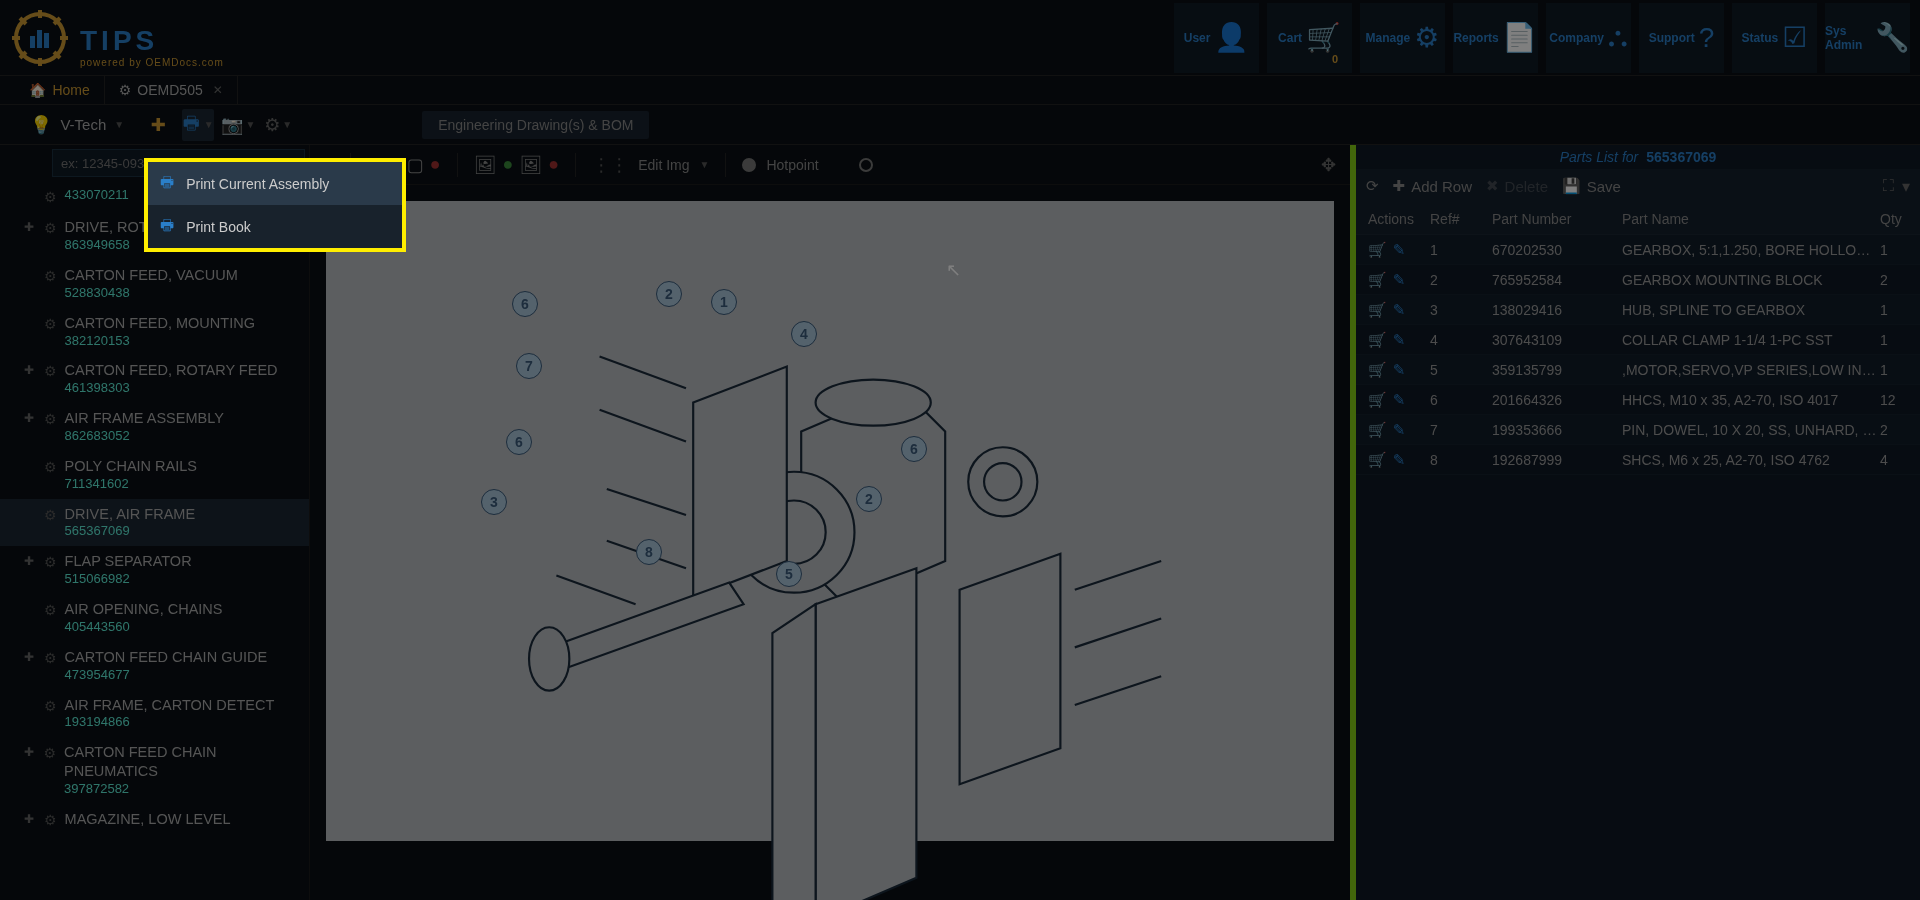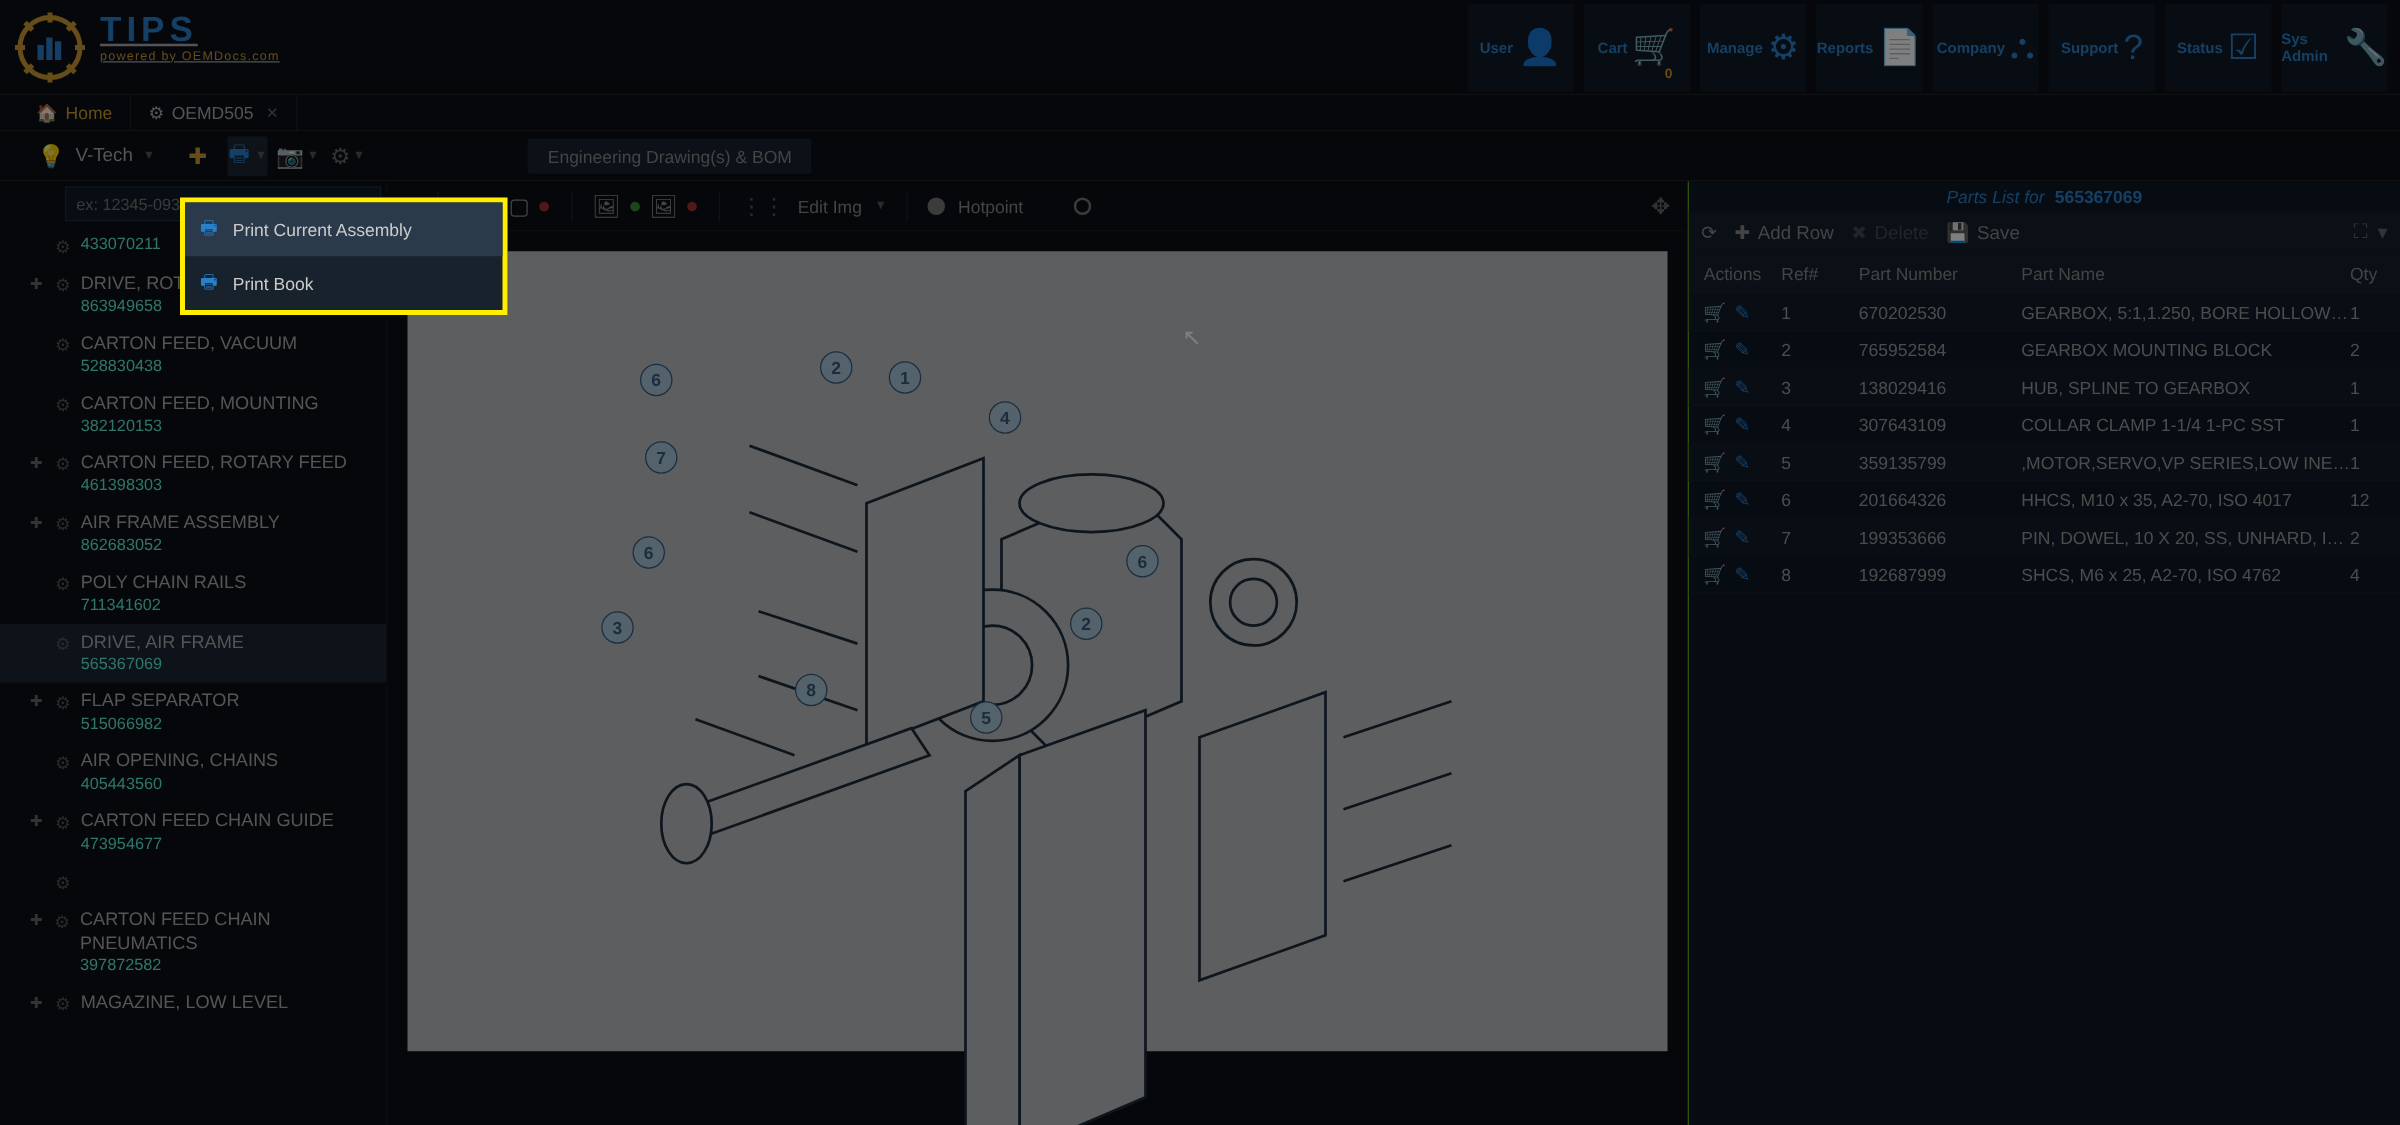--- a/index.html
+++ b/index.html
@@ -1,21 +1,21 @@
 <!DOCTYPE html>
 <html><head>
 <meta charset="utf-8">
 <style>
 * { margin:0; padding:0; box-sizing:border-box; font-family:Arial,Helvetica,sans-serif; }
 body { background:#0a0f14; color:#aaa; width:1920px; height:900px; overflow:hidden; position:relative; }
 .dim-overlay { position:absolute; inset:0; background:rgba(0,0,0,0.5); z-index:50; pointer-events:none; }
 
 
 .topbar { height:75px; display:flex; justify-content:space-between; align-items:center; padding:0 10px; }
-.logo-area { display:flex; align-items:flex-start; gap:10px;text-decoration:underline; }
+.logo-area { display:flex; align-items:flex-end; gap:10px; }
 .logo-gear { width:60px; height:60px; }
 .logo-text { display:flex; flex-direction:column; }
 .logo-main { font-size:28px; font-weight:bold; color:#2a7fc9; letter-spacing:4px; }
 .logo-sub { font-size:10px; color:#cc9933; letter-spacing:1px; }
 .nav-tiles { display:flex; gap:8px; }
 .nav-tile { width:85px; height:70px; background:#0f1a24; display:flex; flex-direction:row; align-items:center; justify-content:center; gap:4px; cursor:pointer; position:relative; }
 .nav-tile-label { font-size:12px; color:#2a7fc9; font-weight:bold; }
 .nav-tile-icon { font-size:28px; color:#2a7fc9; }
 .cart-badge { position:absolute; bottom:8px; right:14px; font-size:11px; color:#cc9933; font-weight:bold; }
 
@@ -65,21 +65,21 @@
 .ct-dots { color:#555; font-size:18px; }
 .radio-dot { width:14px; height:14px; border:2px solid #777; border-radius:50%; display:inline-block; }
 .radio-dot.filled { background:#777; }
 .move-icon { margin-left:auto; color:#666; font-size:18px; }
 .drawing-area { margin:16px; height:640px; background:#b8bcc0; position:relative; }
 .drawing-svg { position:absolute; inset:0; }
 .hotspot-num { position:absolute; width:26px; height:26px; background:#a8c4d8; border:1px solid #3a5a7a; border-radius:50%; display:flex; align-items:center; justify-content:center; color:#3a5a7a; font-weight:bold; font-size:14px; }
 .cursor-arrow { position:absolute; font-size:18px; color:#fff; }
 
 
-.right-panel { width:570px; background:#0f1824; border-left:1px solid #84cc16; display:flex; flex-direction:column; }
+.right-panel { width:570px; background:#0f1824; border-left:6px solid #84cc16; display:flex; flex-direction:column; }
 .right-header { height:24px; display:flex; justify-content:center; align-items:center; gap:8px; font-size:14px; }
 .right-header-label { color:#2a7fc9; font-style:italic; }
 .right-header-num { color:#2a7fc9; font-weight:bold; }
 .right-toolbar { height:34px; display:flex; align-items:center; gap:14px; padding:0 10px; background:#14202c; }
 .rt-btn { display:flex; align-items:center; gap:6px; color:#888; font-size:15px; cursor:pointer; }
 .rt-btn .ic { font-size:15px; }
 .rt-btn.disabled { opacity:0.4; }
 .rt-expand { margin-left:auto; color:#666; display:flex; gap:8px; }
 .parts-table { flex:1; font-size:14px; }
 .pt-header { display:flex; background:#14202c; height:32px; align-items:center; color:#888; border-bottom:1px solid #1a2632; }
@@ -277,20 +277,24 @@
           <span class="tree-expand">✚</span>
           <span class="tree-gear-icon">⚙</span>
           <span class="tree-text">
             <span class="tree-title">CARTON FEED CHAIN GUIDE</span>
             <span class="tree-num">473954677</span>
           </span>
         </div>
         <div class="tree-item">
           <span class="tree-expand"></span>
           <span class="tree-gear-icon">⚙</span>
+          <span class="tree-text">
+            <span class="tree-title">AIR FRAME, CARTON DETECT</span>
+            <span class="tree-num">193194866</span>
+          </span>
         </div>
         <div class="tree-item">
           <span class="tree-expand">✚</span>
           <span class="tree-gear-icon">⚙</span>
           <span class="tree-text">
             <span class="tree-title">CARTON FEED CHAIN PNEUMATICS</span>
             <span class="tree-num">397872582</span>
           </span>
         </div>
         <div class="tree-item">

